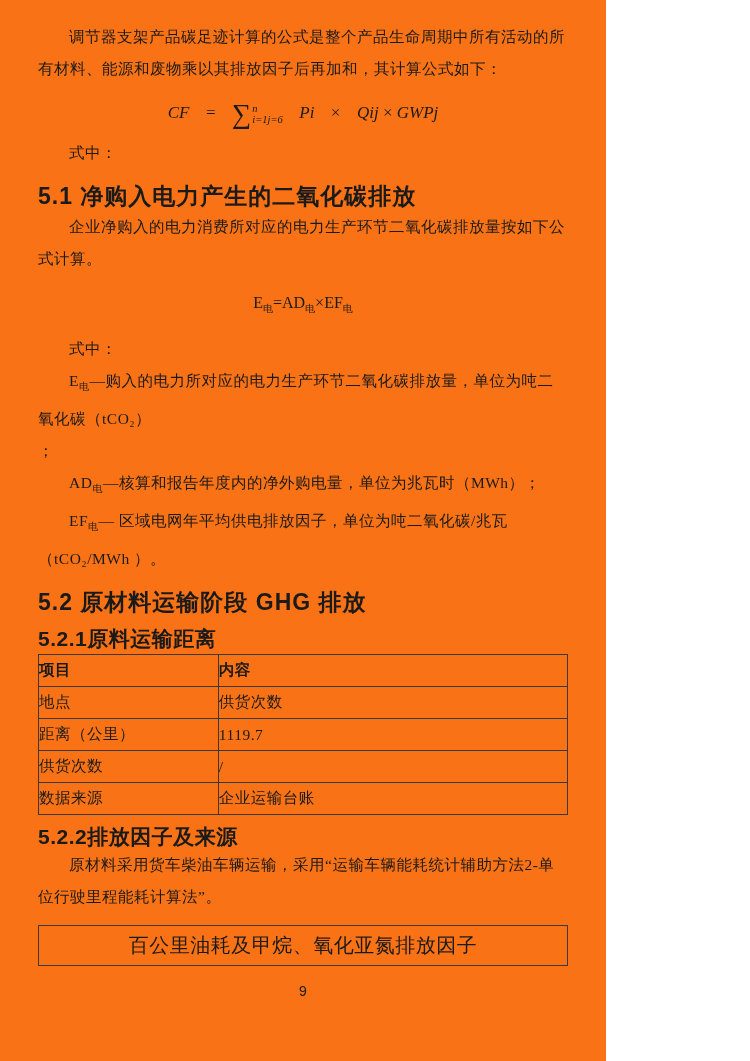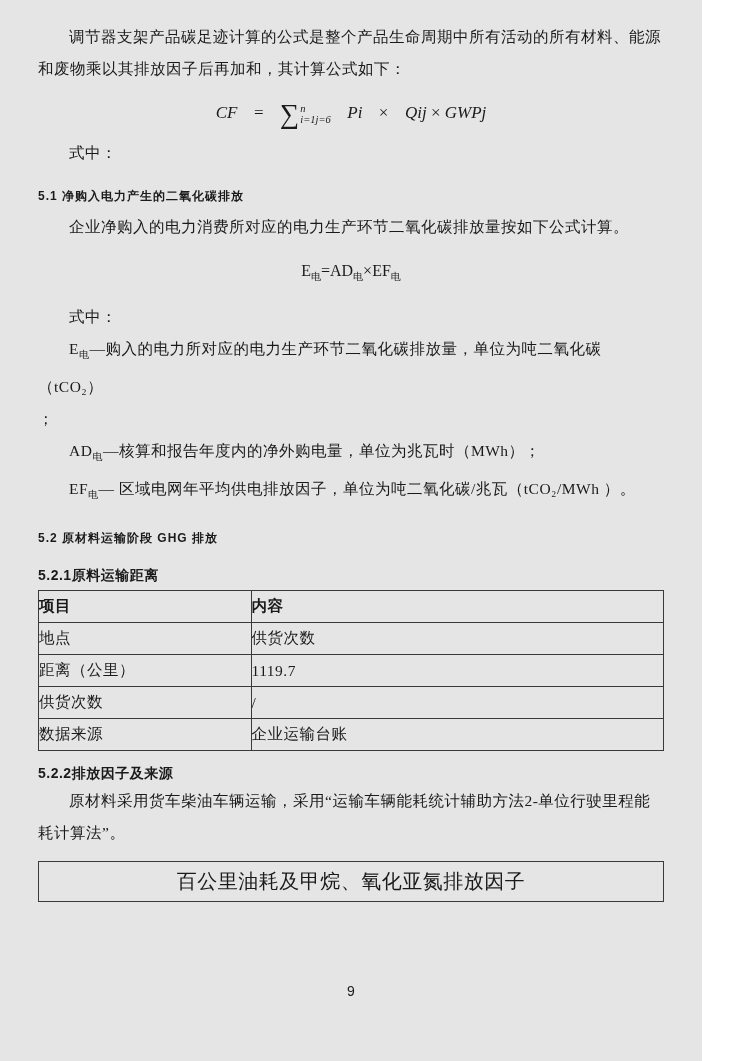--- a/index.html
+++ b/index.html
@@ -1,20 +1,20 @@
 <!DOCTYPE html>
 <html><head>
 <meta charset="utf-8">
 <style>
   html, body { margin: 0; padding: 0; background: #ffffff; }
   .page {
     position: relative;
-    width: 702px;
+    width: 606px;
     height: 1061px;
-    background: #e5e5e5;
+    background: #f97316;
     color: #1a1a1a;
     font-family: "Liberation Serif", serif;
     overflow: hidden;
     box-sizing: border-box;
     padding: 21px 38px 0 38px;
   }
   .para {
     margin: 0;
     font-size: 15.5px;
     line-height: 32px;
@@ -37,29 +37,29 @@
     font-size: 10.5px;
     font-style: italic;
     line-height: 1.1;
     margin-left: 1px;
     text-align: left;
   }
   .gap { display: inline-block; width: 8px; }
   h2.sec {
     margin: 12px 0 0 0;
     font-family: "Liberation Sans", sans-serif;
-    font-size: 12px;
+    font-size: 23px;
     font-weight: bold;
     line-height: 30px;
     letter-spacing: 1px;
   }
   h3.subsec {
     margin: 10px 0 0 0;
     font-family: "Liberation Sans", sans-serif;
-    font-size: 14px;
+    font-size: 21px;
     font-weight: bold;
     line-height: 24px;
     letter-spacing: 0.5px;
   }
   .e-formula { font-size: 16px; text-align: center; }
   sub { font-size: 10px; }
   table.dtable {
     width: 100%;
     border-collapse: collapse;
     margin-top: 3px;

